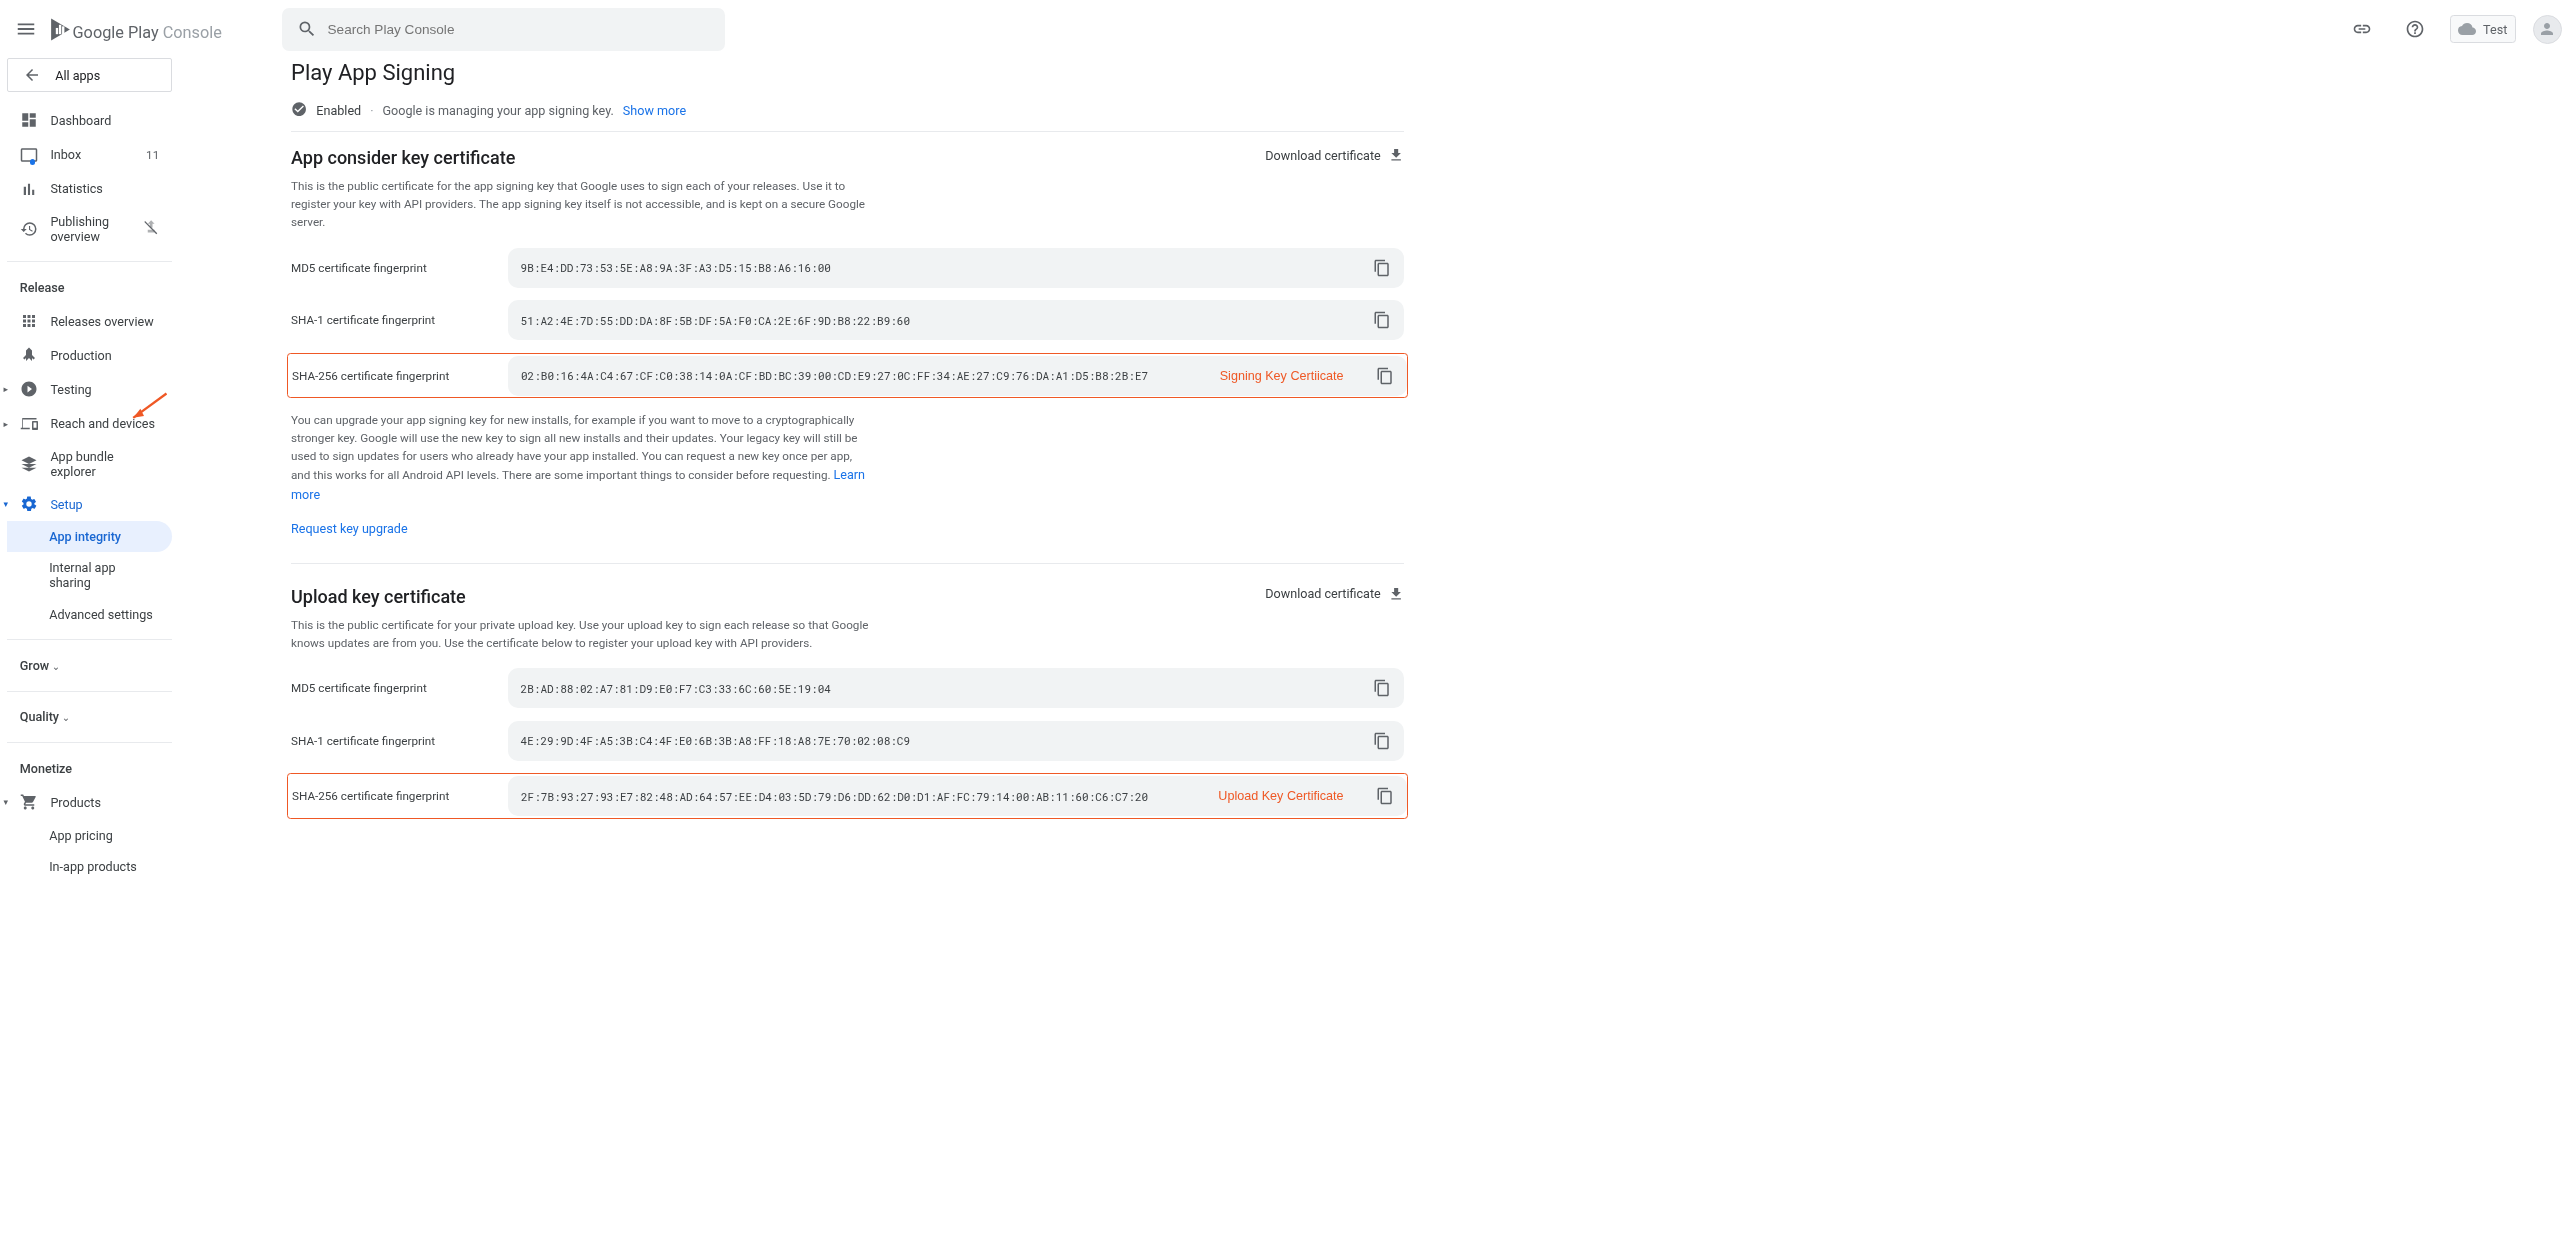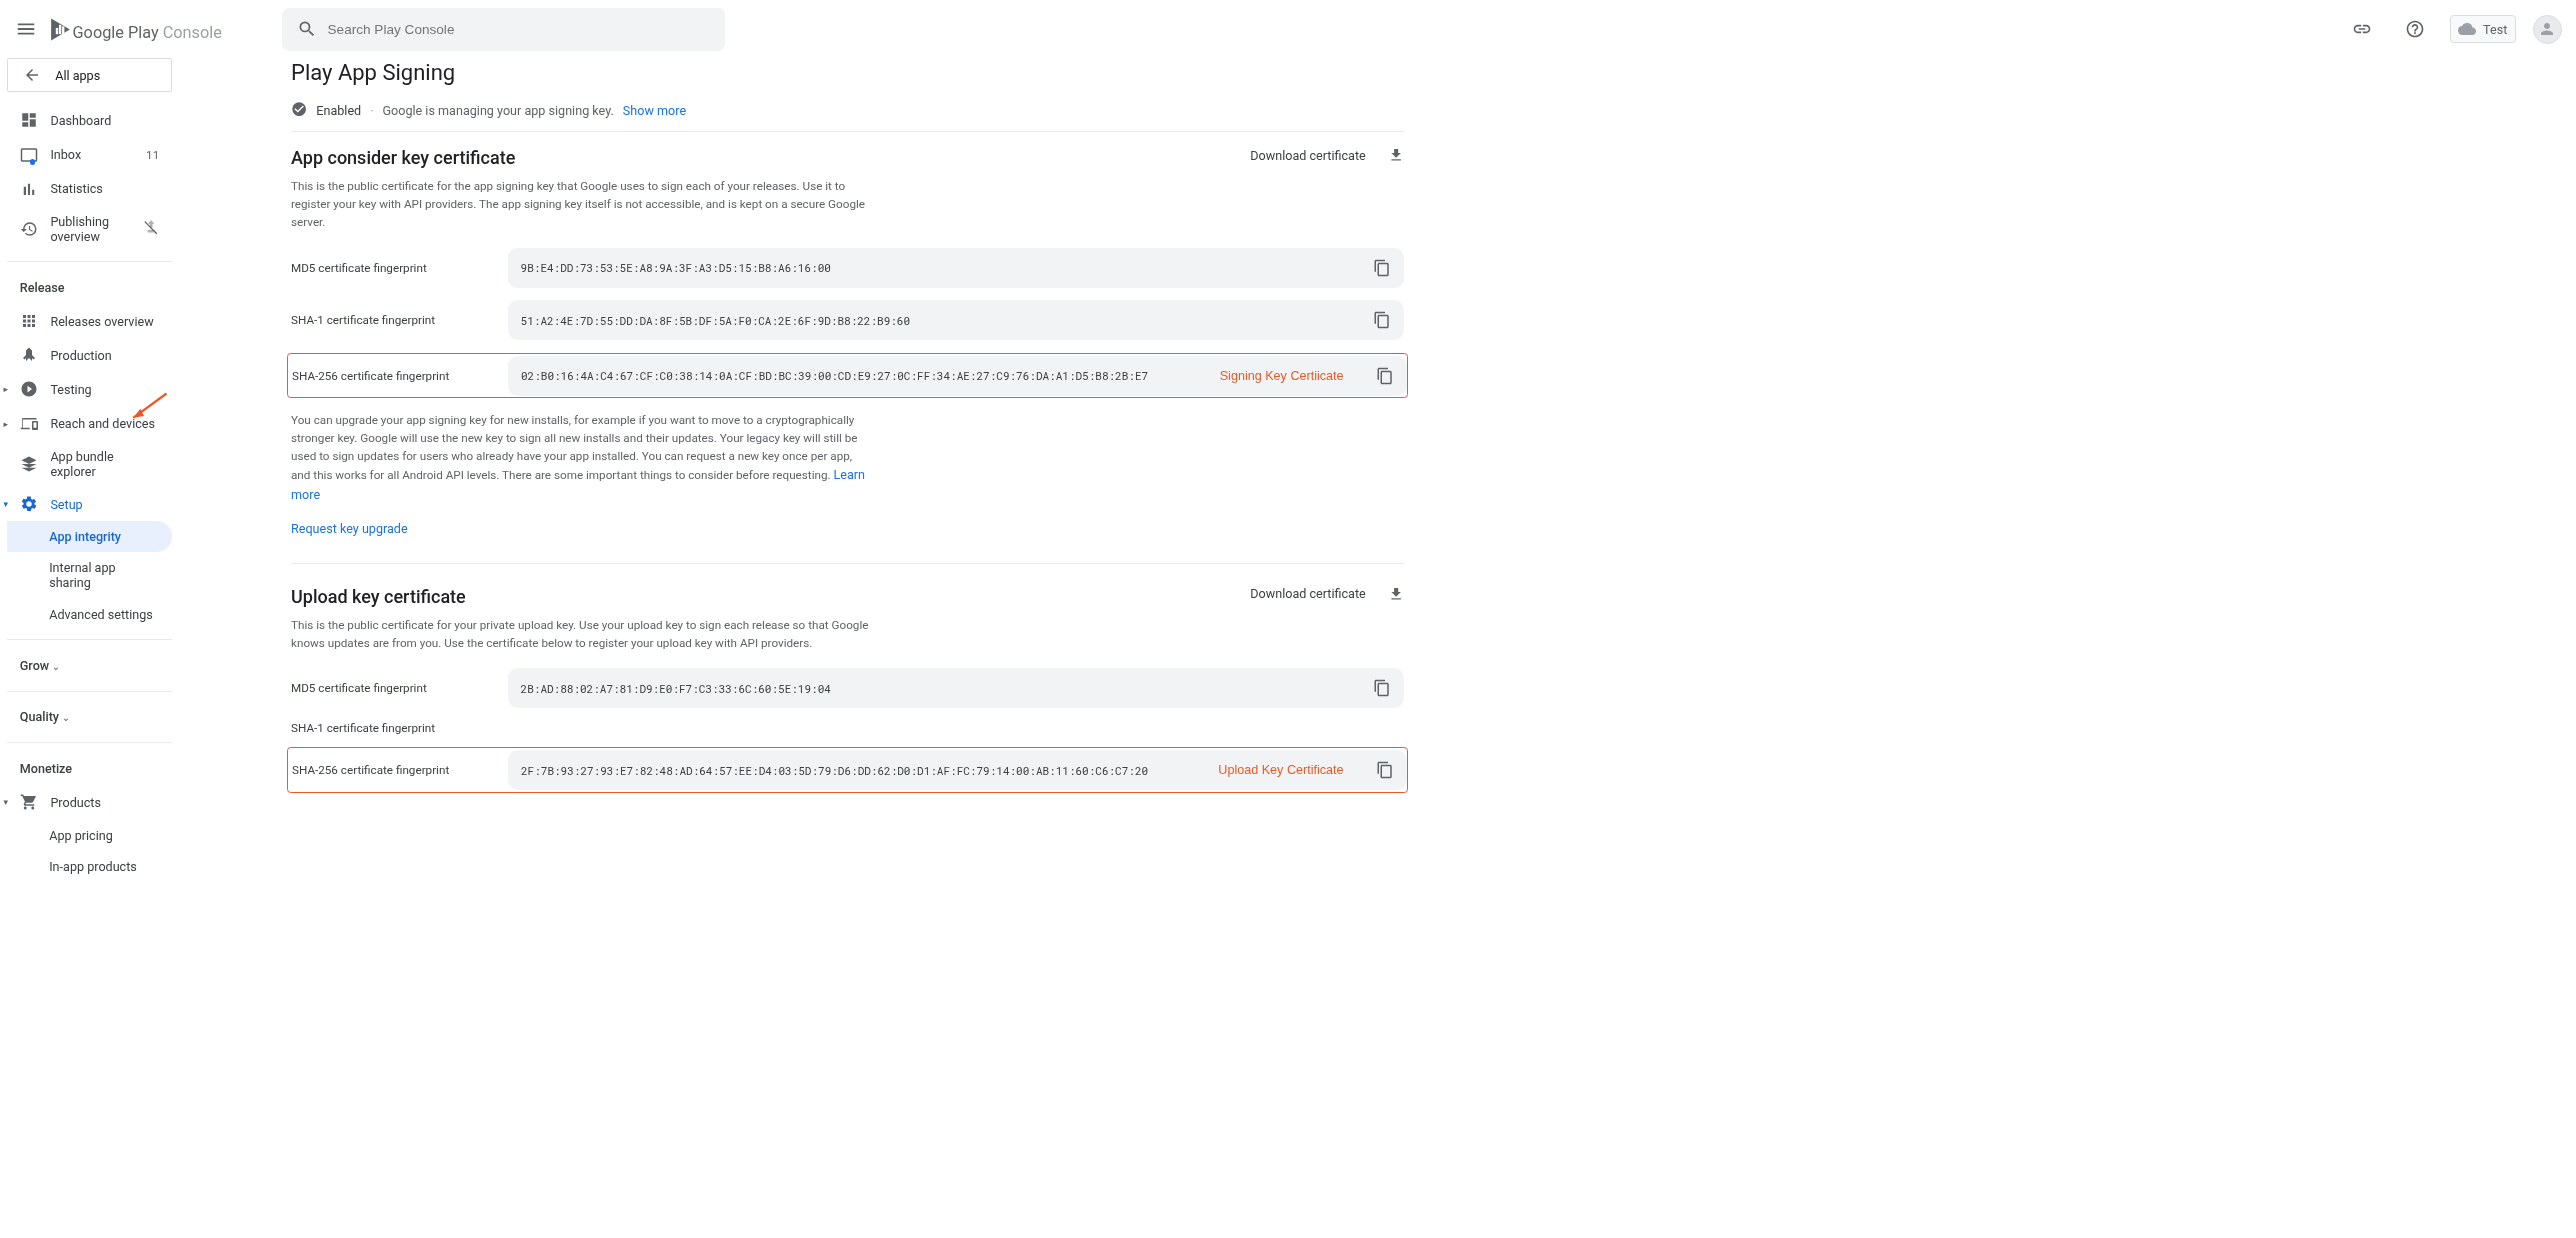--- a/index.html
+++ b/index.html
@@ -56,21 +56,21 @@
     
     .page-title { font-size: 22px; font-weight: 400; margin: 1.8px 0 16.3px; }
     .status-row { display: flex; align-items: center; gap: 9px; font-size: 12.6px; color: #5f6368; margin-bottom: 11px; }
     .status-row .check svg { width: 16.3px; height: 16.3px; fill: #5f6368; }
     .status-row a { color: #1a73e8; text-decoration: none; }
     .section-hr { border: none; border-top: 0.9px solid #e8eaed; margin: 0 0 14.5px; }
     
     .section-header { display: flex; justify-content: space-between; align-items: flex-start; }
     .section-title { font-size: 18px; font-weight: 500; margin-bottom: 9px; }
     .section-desc { font-size: 11.7px; color: #5f6368; max-width: 578px; line-height: 1.55; margin-bottom: 16.3px; }
-    .download-cert { display: flex; align-items: center; gap: 22px; color: #3c4043; font-size: 12.6px; cursor: pointer; }
+    .download-cert { display: flex; align-items: center; gap: 7px; color: #3c4043; font-size: 12.6px; cursor: pointer; }
     .download-cert svg { width: 16.3px; height: 16.3px; fill: #5f6368; }
     
     .fp-row { display: flex; align-items: center; gap: 0; margin-bottom: 12.6px; }
     .fp-label { width: 217px; font-size: 11.7px; color: #3c4043; }
     .fp-value-wrap { flex: 1; background: #f1f3f4; border-radius: 10px; padding: 11px 12.6px; display: flex; align-items: center; justify-content: space-between; font-family: 'Roboto Mono', monospace; font-size: 11px; color: #3c4043; position: relative; }
     .fp-value { flex: 1; }
     .copy-icon { width: 18px; height: 18px; cursor: pointer; flex-shrink: 0; margin-left: 14.5px; }
     .copy-icon svg { width: 18px; height: 18px; fill: #5f6368; }
     .annotation { color: #ef5825; font-size: 12.6px; font-family: 'Google Sans', Arial; font-weight: 400; position: absolute; right: 63px; }
     
@@ -354,20 +354,26 @@
       <div class="fp-label">MD5 certificate fingerprint</div>
       <div class="fp-value-wrap">
         <span class="fp-value">2B:AD:88:02:A7:81:D9:E0:F7:C3:33:6C:60:5E:19:04</span>
         <span class="copy-icon"><svg viewBox="0 0 24 24">
               <path d="M16 1H4c-1.1 0-2 .9-2 2v14h2V3h12V1zm3 4H8c-1.1 0-2 .9-2 2v14c0 1.1.9 2 2 2h11c1.1 0 2-.9 2-2V7c0-1.1-.9-2-2-2zm0 16H8V7h11v14z"></path>
             </svg></span>
       </div>
     </div>
     <div class="fp-row">
       <div class="fp-label">SHA-1 certificate fingerprint</div>
+      <div class="fp-value-wrap">
+        <span class="fp-value">4E:29:9D:4F:A5:3B:C4:4F:E0:6B:3B:A8:FF:18:A8:7E:70:02:08:C9</span>
+        <span class="copy-icon"><svg viewBox="0 0 24 24">
+              <path d="M16 1H4c-1.1 0-2 .9-2 2v14h2V3h12V1zm3 4H8c-1.1 0-2 .9-2 2v14c0 1.1.9 2 2 2h11c1.1 0 2-.9 2-2V7c0-1.1-.9-2-2-2zm0 16H8V7h11v14z"></path>
+            </svg></span>
+      </div>
     </div>
     <div class="fp-row highlighted">
       <div class="fp-label">SHA-256 certificate fingerprint</div>
       <div class="fp-value-wrap">
         <span class="fp-value">2F:7B:93:27:93:E7:82:48:AD:64:57:EE:D4:03:5D:79:D6:DD:62:D0:D1:AF:FC:79:14:00:AB:11:60:C6:C7:20</span>
         <span class="annotation">Upload Key Certificate</span>
         <span class="copy-icon"><svg viewBox="0 0 24 24">
               <path d="M16 1H4c-1.1 0-2 .9-2 2v14h2V3h12V1zm3 4H8c-1.1 0-2 .9-2 2v14c0 1.1.9 2 2 2h11c1.1 0 2-.9 2-2V7c0-1.1-.9-2-2-2zm0 16H8V7h11v14z"></path>
             </svg></span>
       </div>

